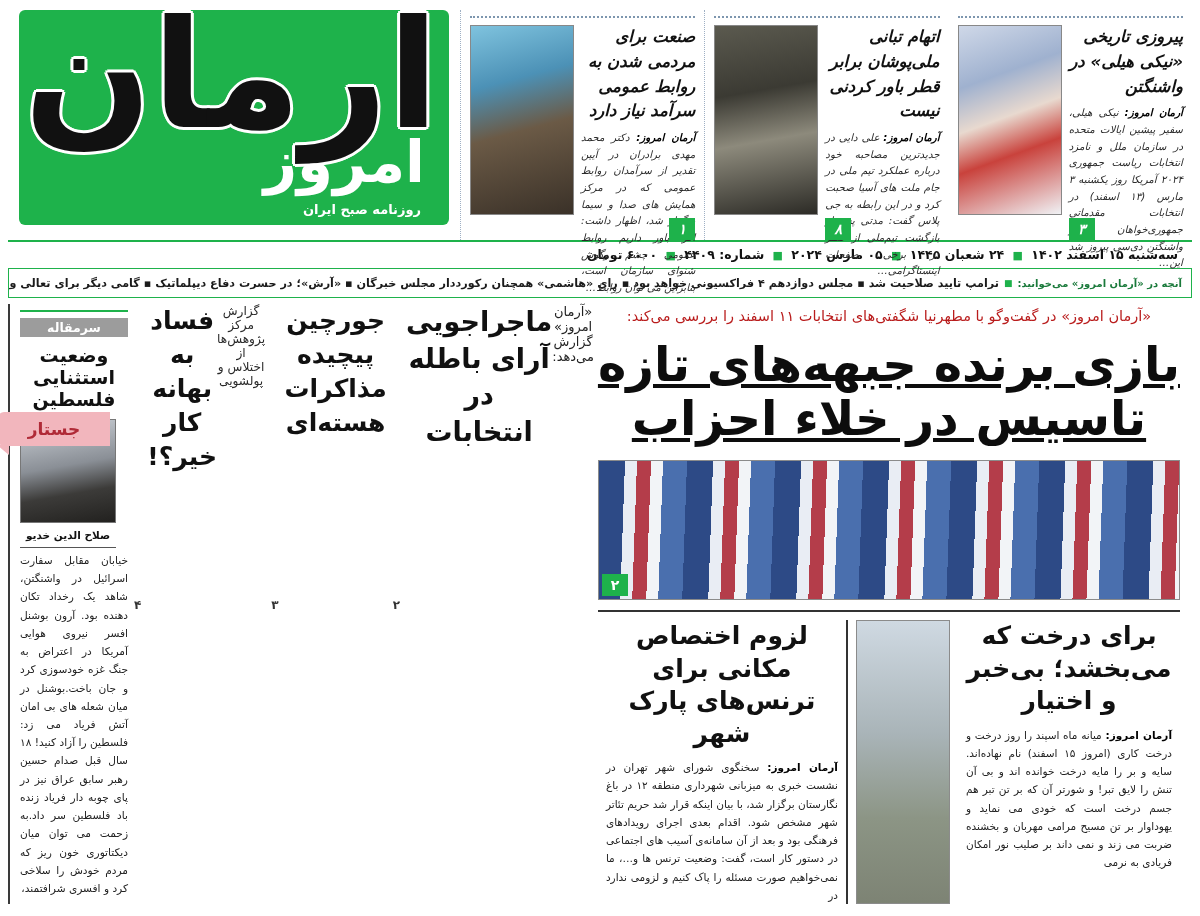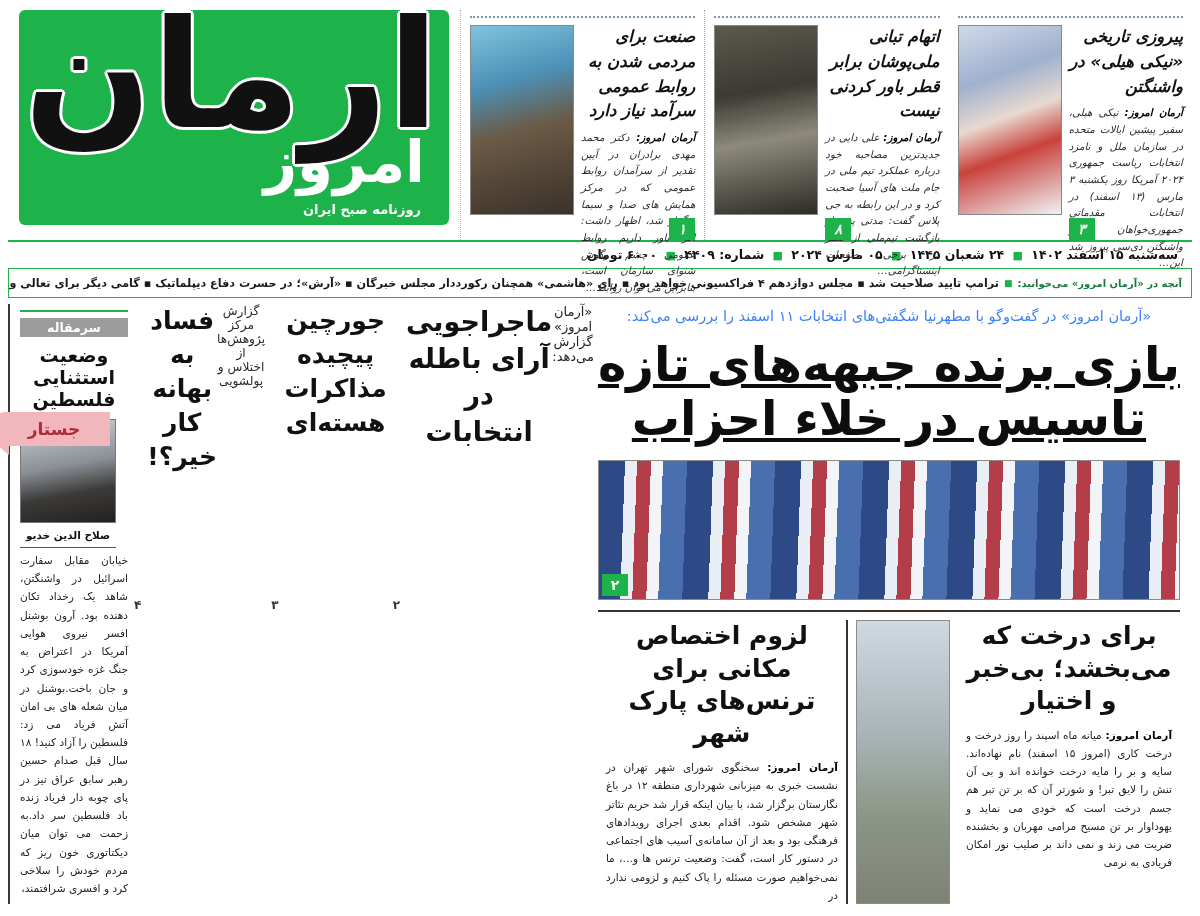--- a/index.html
+++ b/index.html
@@ -181,21 +181,21 @@
   }
   .edit-author {
     float: left; clear: left; width: 96px; margin: 0 8px 3px 0;
     font-size: 10.5px; font-weight: bold; text-align: center; color: #111;
     border-bottom: 1px solid #555; padding-bottom: 3px;
   }
 
   
   .main-col { flex: 1 1 auto; padding-left: 4px; padding-right: 12px; display: flex; flex-direction: column; }
   .main-kicker {
-    font-size: 14.5px; color: #3b82f6; text-align: center;
+    font-size: 14.5px; color: #b91c1c; text-align: center;
     direction: rtl; margin: 4px 0 14px 0;
   }
   .main-head {
     font-size: 48px; font-weight: bold; color: #0d0d0d;
     text-align: center; direction: rtl; line-height: 1.12;
     margin-bottom: 14px; letter-spacing: -1px; text-decoration: underline;
   }
   .main-photo {
     width: 100%; height: 220px; border: 1px solid #8b8b8b;
     position: relative; overflow: hidden;

